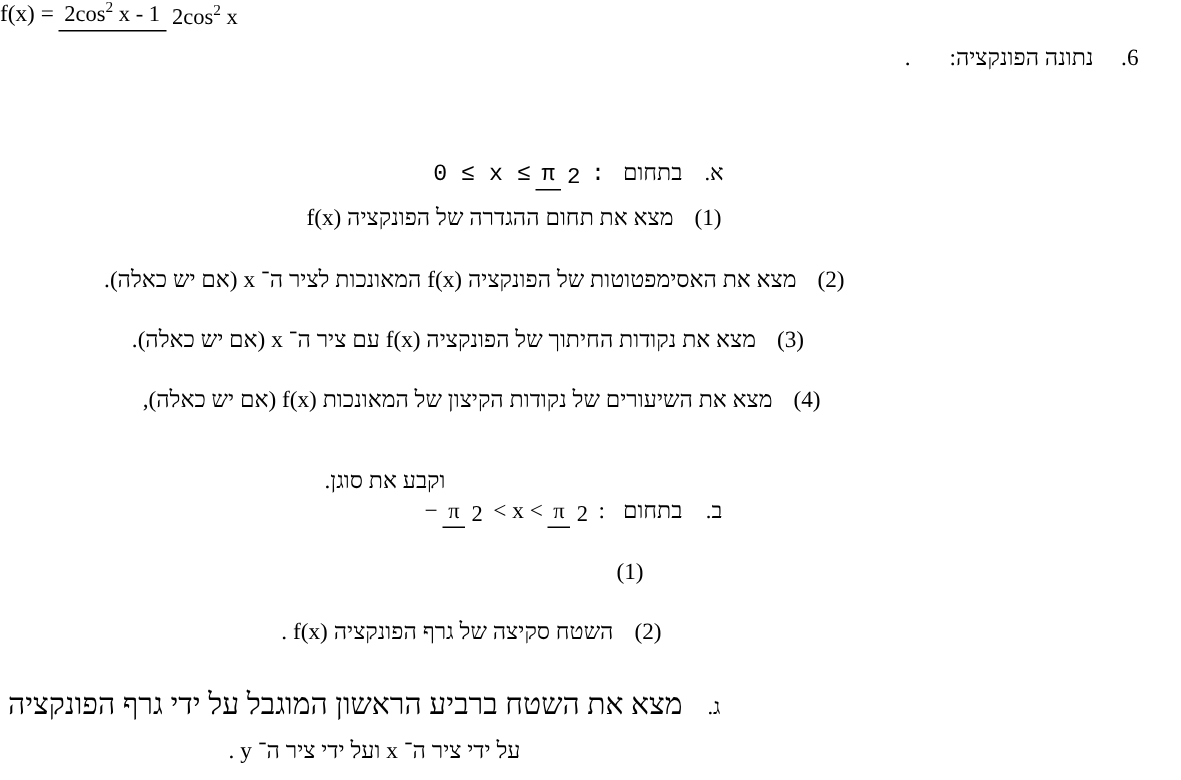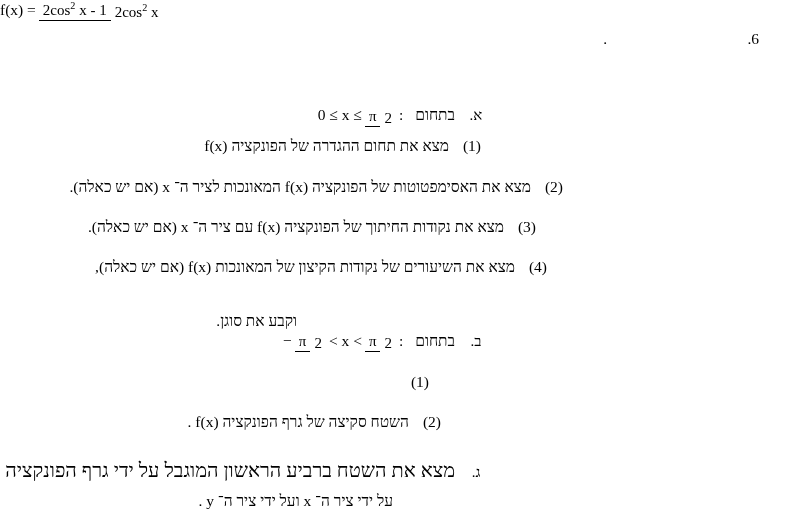--- a/index.html
+++ b/index.html
@@ -99,23 +99,24 @@
 
   #sec-a {
     top: 106px;
     right: 300px;
   }
   #sec-a .marker { width: 22px; }
   #sec-a .label { padding-right: 10px; }
   #sec-a .range {
     direction: ltr;
     display: inline-flex;
-    align-items: flex-start;
+    align-items: flex-end;
     padding-right: 12px;
     font-size: 15.5px;
+    font-family: Liberation Mono, monospace;
   }
 
   .item {
     font-size: 15.5px;
     align-items: baseline;
   }
   .item .num {
     width: 30px;
     text-align: center;
     display: inline-block;
@@ -141,33 +142,36 @@
     padding-right: 12px;
     font-size: 15.5px;
   }
 
   #b1 { top: 373px; right: 352px; }
   #b2 { top: 413px; right: 340px; }
 
   #sec-c { top: 459px; right: 300px; }
   #sec-c .marker { width: 22px; }
   #sec-c .body { padding-right: 10px; font-size: 20px; }
-  #c-line2 { top: 492px; right: 394px; font-size: 15.5px; text-align: center; }
+  #c-line2 { top: 492px; right: 440px; font-size: 15.5px; text-align: center; }
 
   .neg-sign { margin-left: 2px; }
 </style>
 </head>
 <body>
 
 <div class="page">
 
   <div class="row" id="q-number">
     <span class="txt">6.</span>
   </div>
 
+  <div class="row" id="q-intro">
+    <span class="txt">נתונה הפונקציה:</span>
+  </div>
 
   <div class="row" id="q-period">
     <span class="txt">.</span>
   </div>
 
   <div id="q-formula">
     <span class="ltr">f(x) =</span>
     <span class="frac">
       <span class="num"><span>2cos</span><sup class="ex">2</sup><span> x - 1</span></span>
       <span class="den"><span>2cos</span><sup class="ex">2</sup><span> x</span></span>

